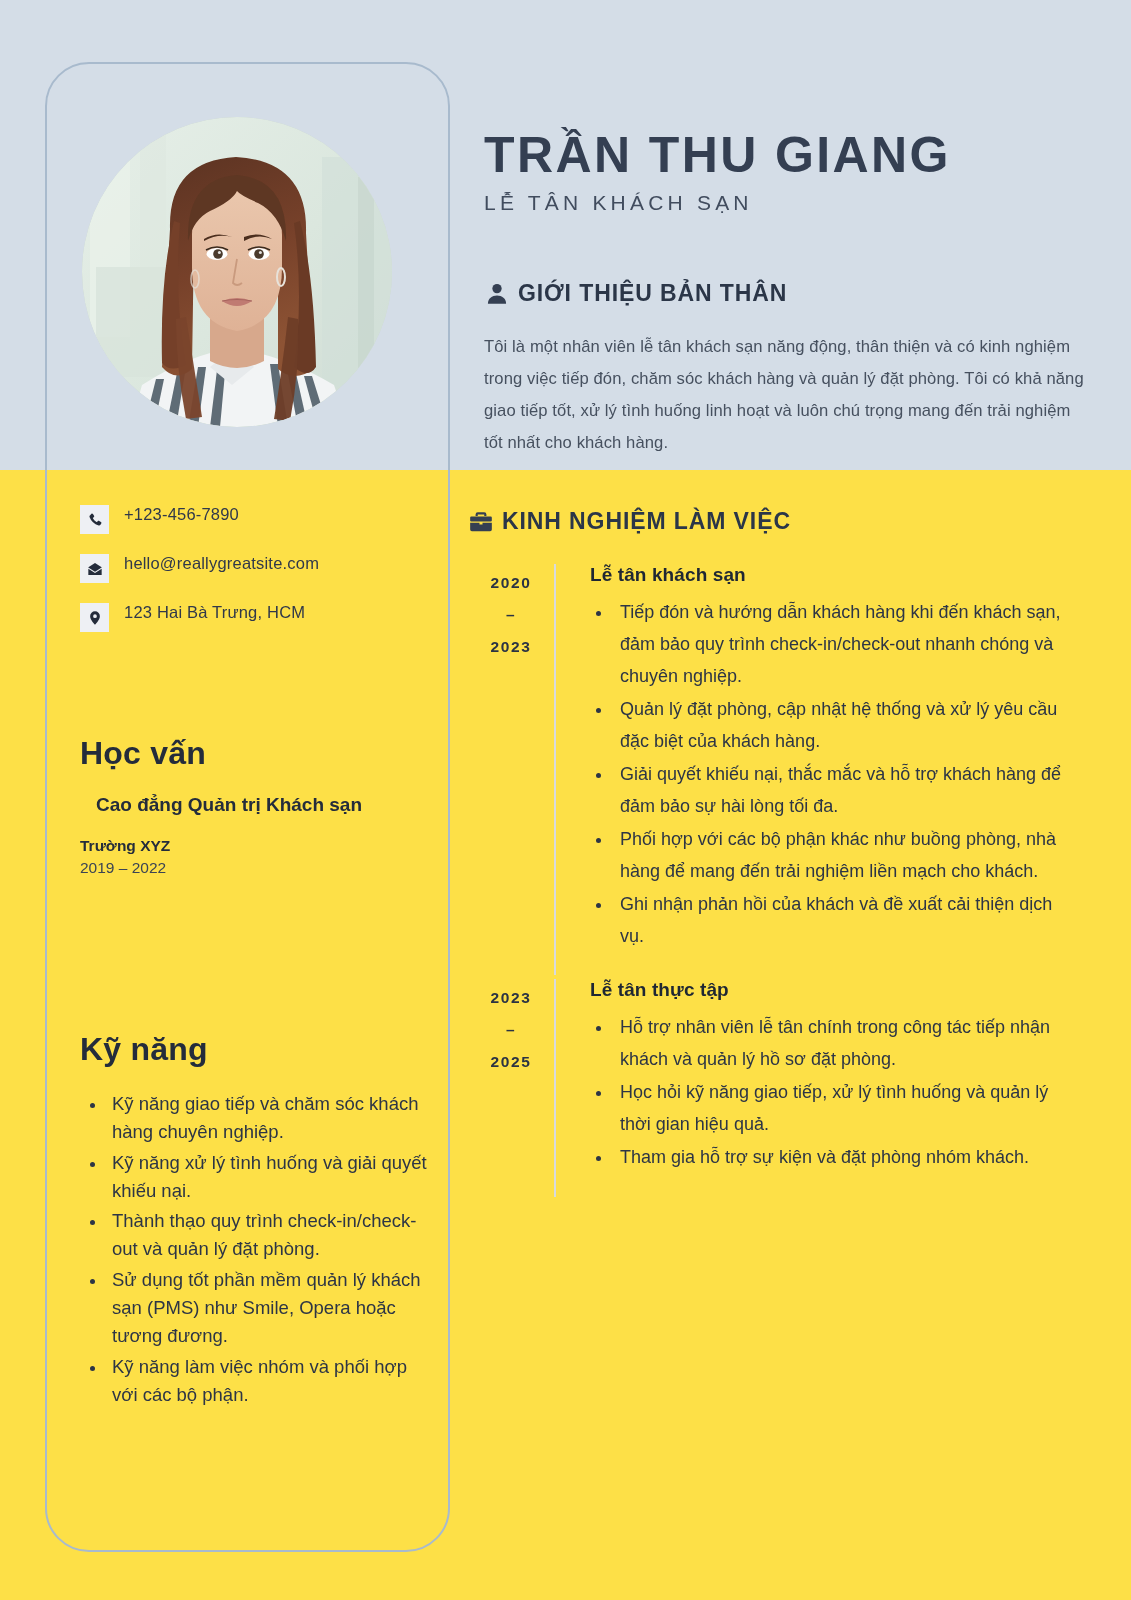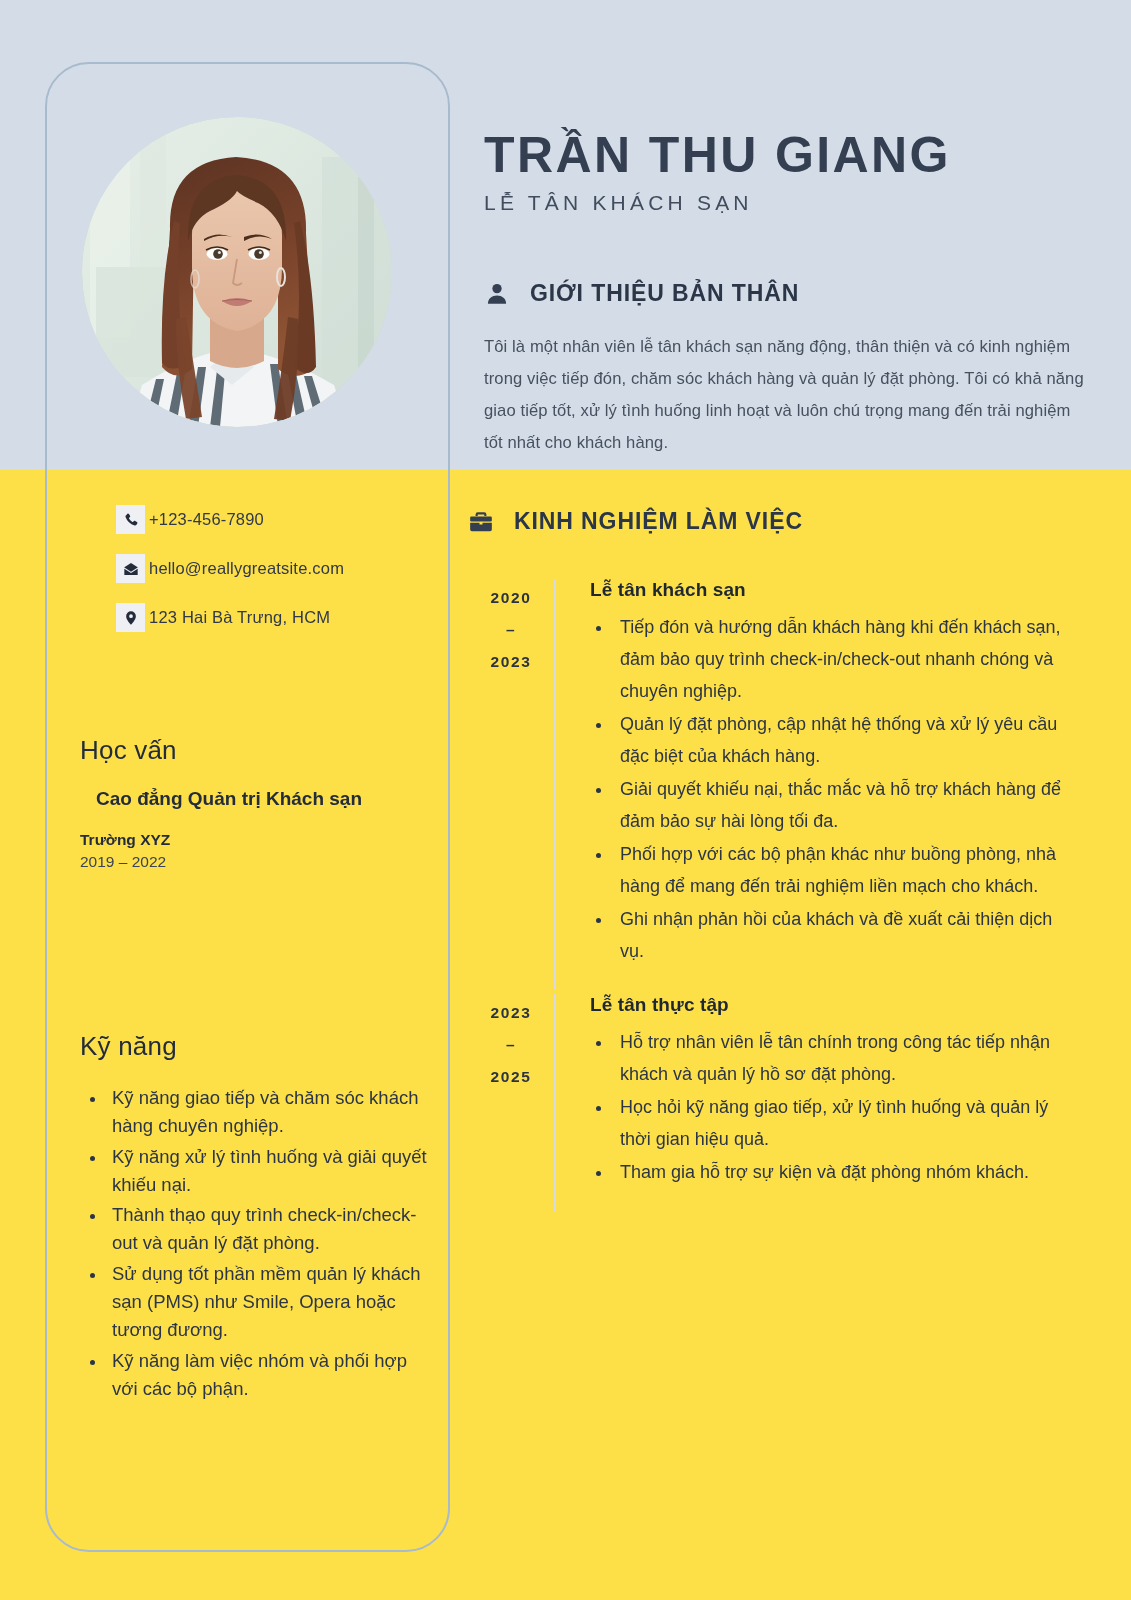--- a/index.html
+++ b/index.html
@@ -68,21 +68,21 @@
     font-size: 21px;
     font-weight: 400;
     letter-spacing: 4.2px;
     color: #414c5e;
   }
 
   
   .sec-head {
     display: flex;
     align-items: center;
-    gap: 20px;
+    gap: 8px;
   }
   .sec-head .sec-icon {
     width: 26px; height: 26px;
     color: #343f52;
     flex: 0 0 26px;
     display: flex; align-items: center; justify-content: center;
   }
   .sec-head .sec-icon svg { width: 26px; height: 26px; fill: #343f52; }
   .sec-head .sec-title {
     font-size: 23px;
@@ -106,42 +106,41 @@
   }
 
   
   .contact {
     position: absolute;
     left: 80px; top: 505px;
     width: 340px;
   }
   .contact-row {
     display: flex;
-    align-items: center;
-    gap: 4px;
+    align-items: flex-start;
+    gap: 15px;
     margin-bottom: 20px;
-    margin-left: 36px;
   }
   .contact-icon {
     width: 29px; height: 29px;
     background: #eef0f4;
     display: flex; align-items: center; justify-content: center;
     flex: 0 0 29px;
   }
   .contact-icon svg { width: 16px; height: 16px; fill: #242c3b; }
   .contact-text {
     font-size: 16.5px;
     color: #30384a;
     letter-spacing: 0.2px;
   }
 
   
   .left-sec-title {
-    font-size: 26px;
-    font-weight: 400;
+    font-size: 32px;
+    font-weight: 700;
     color: #242c3b;
     letter-spacing: 0.2px;
   }
 
   .edu {
     position: absolute;
     left: 80px; top: 735px;
     width: 345px;
   }
   .edu-degree {
@@ -183,21 +182,21 @@
     padding-left: 6px;
   }
   .skills li::marker { font-size: 16px; }
 
   
   .exp {
     position: absolute;
     left: 468px; top: 508px;
     width: 604px;
   }
-  .exp-list { margin-top: 44px; position: relative; }
+  .exp-list { margin-top: 29px; position: relative; }
 
   .exp-item {
     display: flex;
     position: relative;
     padding-bottom: 4px;
   }
   .exp-dates {
     width: 86px;
     flex: 0 0 86px;
     text-align: center;

